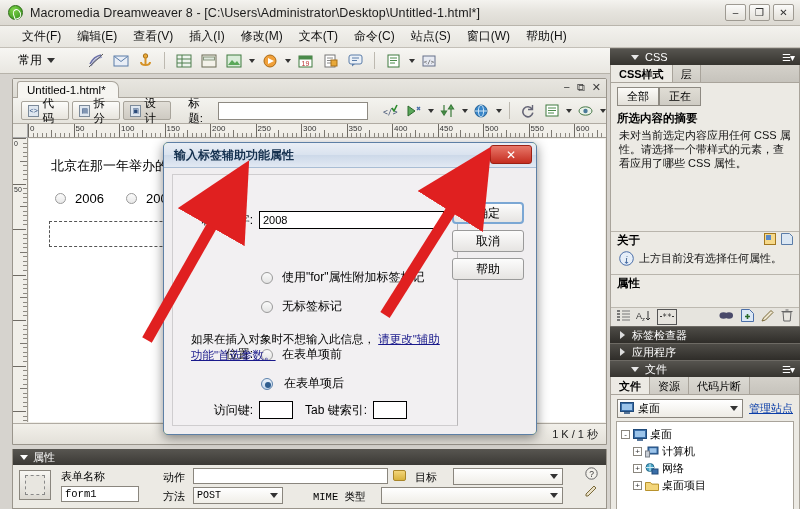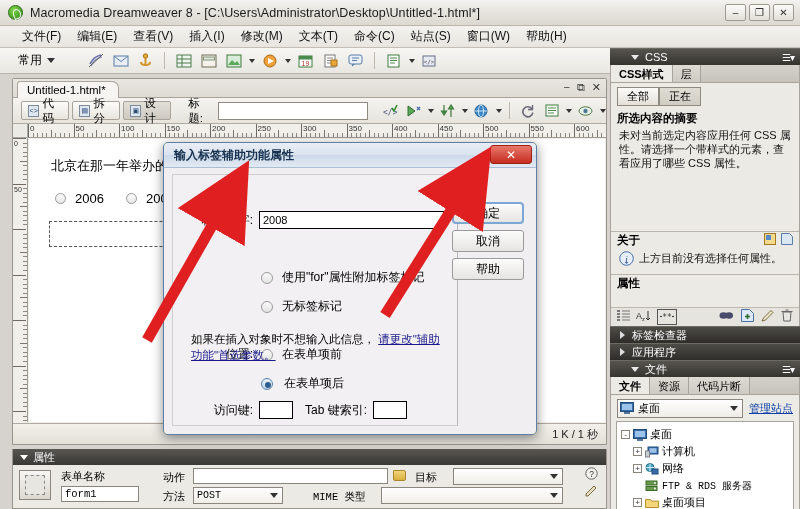--- a/index.html
+++ b/index.html
@@ -885,32 +885,20 @@
         <span class="ficon">
           <svg width="14" height="12" viewBox="0 0 14 12">
               <circle cx="5" cy="4.5" r="4" fill="#4aa8c8" stroke="#2a6a8a"></circle>
               <path d="M1 4.5h8M5 0.5v8" stroke="#cfeaf5"></path>
               <rect x="7" y="6" width="6" height="5" fill="#3a6ea8" stroke="#204a7a"></rect>
             </svg>
         </span>
         <span>网络</span>
       </div>
       <div class="trow" style="padding-left:14px;">
-        <span class="exp" style="border:none;background:none;"></span>
-        <span class="ficon">
-          <svg width="14" height="12" viewBox="0 0 14 12">
-              <rect x="1" y="1" width="11" height="4" fill="#6a9a4a" stroke="#3a6a2a"></rect>
-              <rect x="1" y="6.5" width="11" height="4" fill="#6a9a4a" stroke="#3a6a2a"></rect>
-              <circle cx="10" cy="3" r="0.9" fill="#fff"></circle>
-              <circle cx="10" cy="8.5" r="0.9" fill="#fff"></circle>
-            </svg>
-        </span>
-        <span class="mono">FTP &amp; RDS 服务器</span>
-      </div>
-      <div class="trow" style="padding-left:14px;">
         <span class="exp">+</span>
         <span class="ficon">
           <svg width="14" height="12" viewBox="0 0 14 12">
               <path d="M0.5 2.5h5l1.3 1.6h6.7v6.4h-13z" fill="#f3d57a" stroke="#b8922c"></path>
             </svg>
         </span>
         <span>桌面项目</span>
       </div>
     </div>
   </div>

